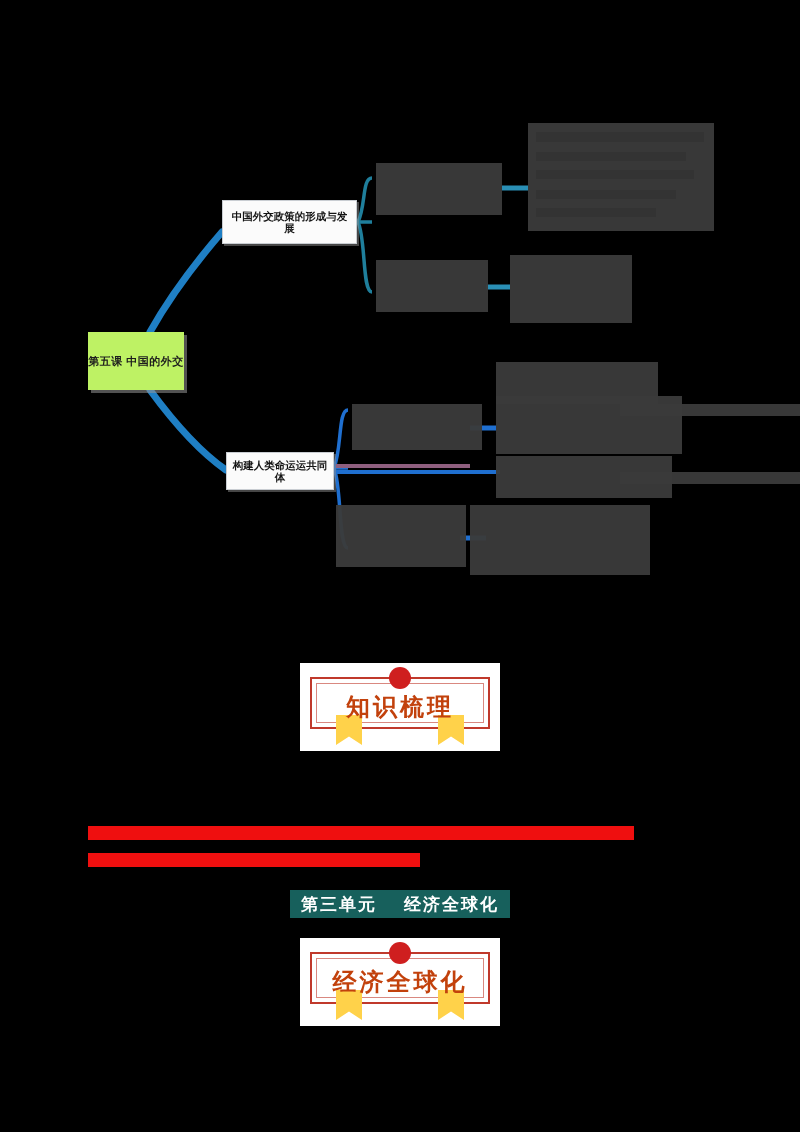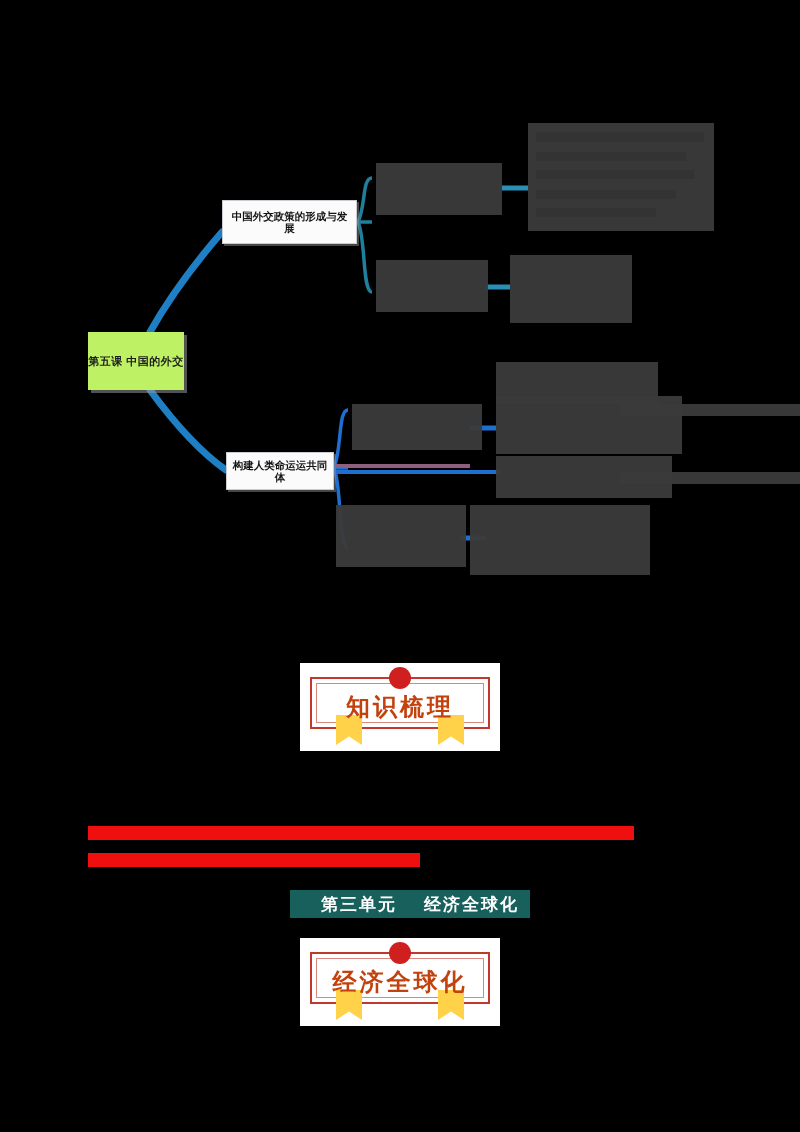--- a/index.html
+++ b/index.html
@@ -142,21 +142,21 @@
   <div class="ribbon" style="left:36px;bottom:6px;"></div>
   <div class="ribbon" style="right:36px;bottom:6px;"></div>
   <div class="btxt">知识梳理</div>
 </div>
 
 <div>
   <div class="redtext" style="left:88px;top:826px;width:546px;height:14px;"></div>
   <div class="redtext" style="left:88px;top:853px;width:332px;height:14px;"></div>
 </div>
 
-<div class="unit-title" style="left:290px;top:890px;width:220px;height:28px;padding-left:20px;">
+<div class="unit-title" style="left:290px;top:890px;width:220px;height:28px;">
   <span>第三单元    经济全球化</span>
 </div>
 
 <div class="banner" style="left:300px;top:938px;width:200px;height:88px;">
   <div class="dot"></div>
   <div class="inner"></div>
   <div class="inner2"></div>
   <div class="ribbon" style="left:36px;bottom:6px;"></div>
   <div class="ribbon" style="right:36px;bottom:6px;"></div>
   <div class="btxt">经济全球化</div>

